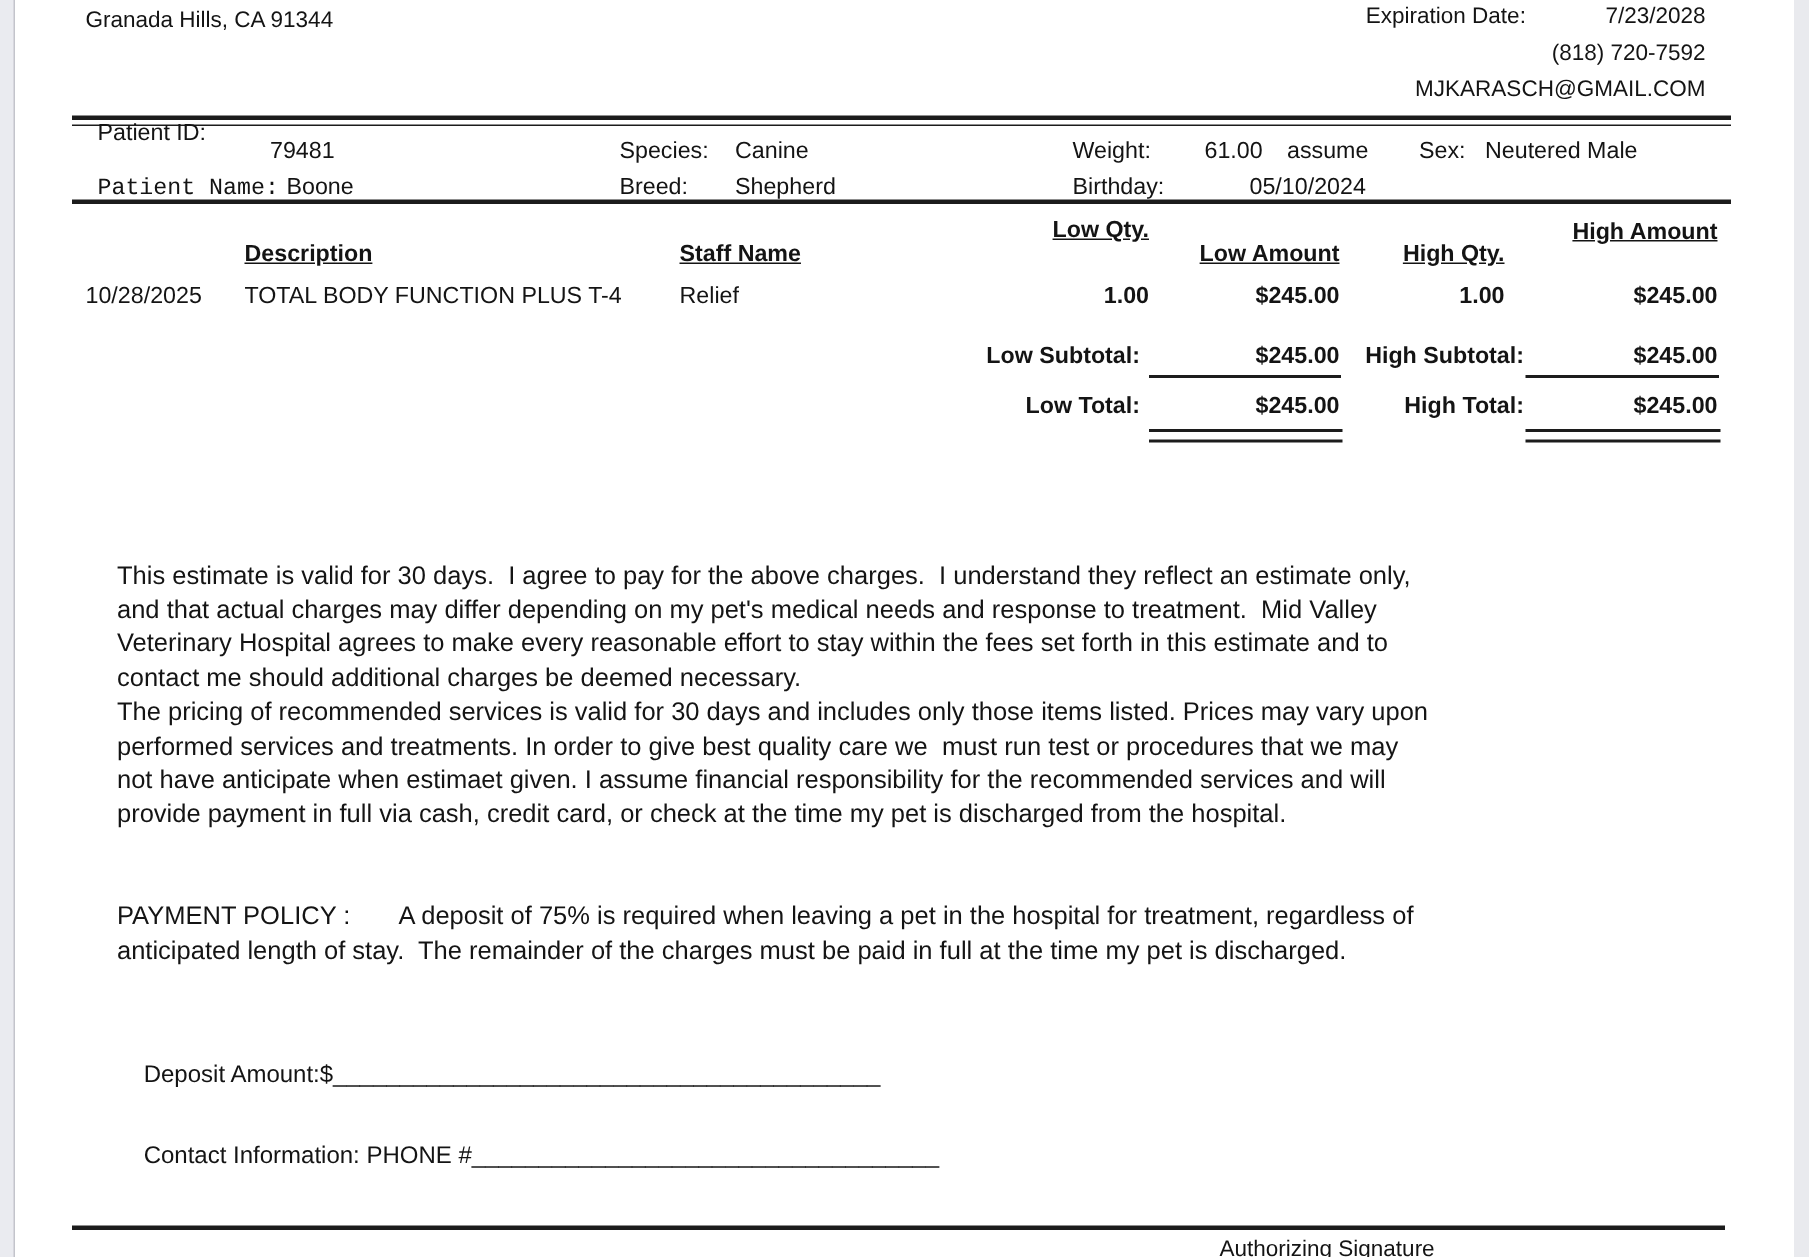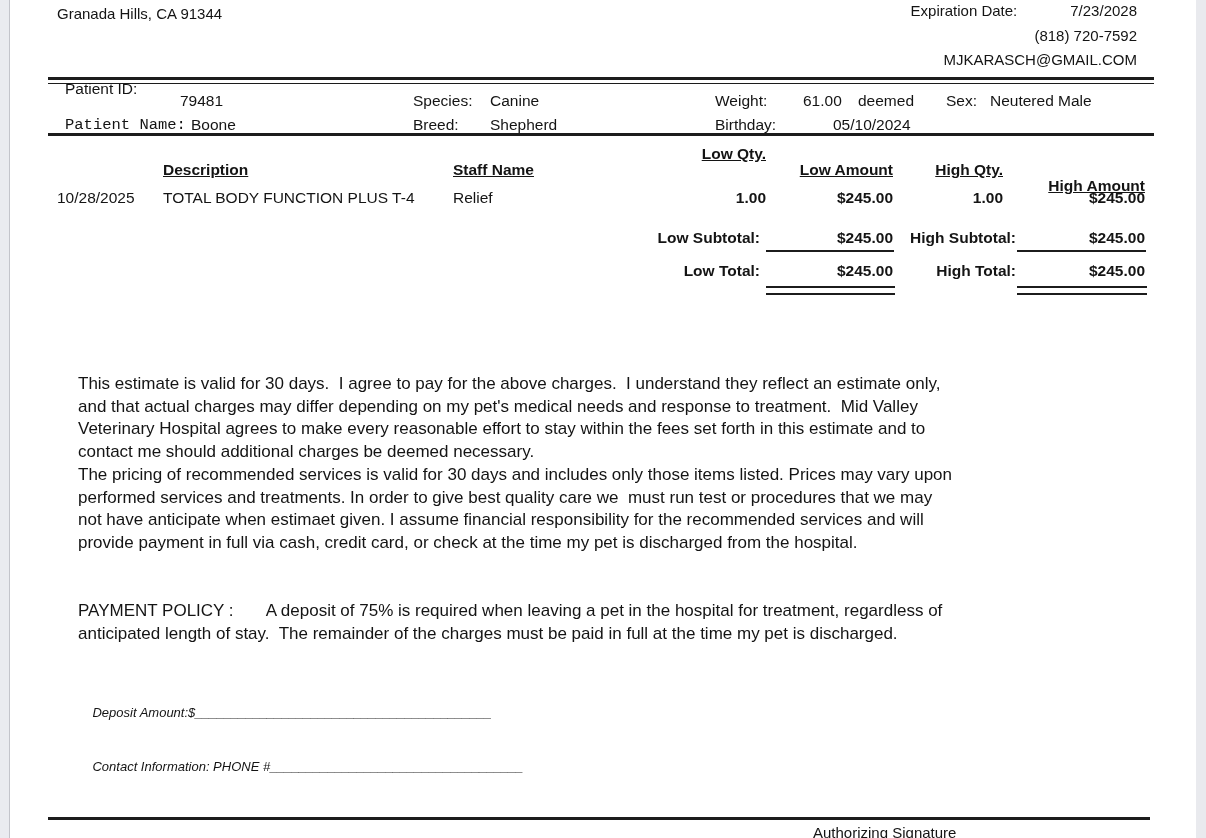--- a/index.html
+++ b/index.html
@@ -8,21 +8,21 @@
     overflow: hidden;
     background: #ffffff;
     font-family: "Liberation Sans", "DejaVu Sans", sans-serif;
     color: #141414;
   }
   .page { position: relative; width: 1206px; height: 602px; background: #fff; }
   .abs { position: absolute; white-space: pre; }
   .ra  { text-align: right; font-weight: bold; }
   .fs15  { font-size: 15px; }
   .fs155 { font-size: 15.5px; }
-  .fs17  { font-size: 13px; font-style: italic; }
+  .fs17  { font-size: 16px; }
   .b { font-weight: bold; }
   .colhead { font-weight: bold; text-decoration: underline; }
   .rule { position: absolute; background: #1c1c1c; }
   .dbl-rule { position: absolute; height: 5px; border-top: 2px solid #1c1c1c; border-bottom: 2px solid #1c1c1c; background: transparent; }
   .edge-left  { position: absolute; left: 0; top: 0; width: 9px; height: 838px; background: #eaebf0; border-right: 1.5px solid #c3c4cb; }
   .edge-right { position: absolute; left: 1196px; top: 0; width: 10px; height: 838px; background: #e9eaee; }
   .para { position: absolute; left: 78px; font-size: 17px; line-height: 22.7px; white-space: pre; }
   .hdr-right { position: absolute; right: 69px; text-align: right; font-size: 15px; white-space: pre; }
   .exp-flex { display: flex; gap: 53px; justify-content: flex-end; }
 </style>
@@ -46,37 +46,37 @@
   <div class="rule" style="left:48px; top:77px;  width:1106px; height:2.5px;"></div>
   <div class="rule" style="left:48px; top:82.5px; width:1106px; height:1.5px;"></div>
   <div class="rule" style="left:48px; top:133px; width:1106px; height:2.5px;"></div>
 
   <div class="abs fs155" style="left:65px;  top:80px;">Patient ID:</div>
   <div class="abs fs155" style="left:180px; top:92px;">79481</div>
   <div class="abs fs155" style="left:413px; top:92px;">Species:</div>
   <div class="abs fs155" style="left:490px; top:92px;">Canine</div>
   <div class="abs fs155" style="left:715px; top:92px;">Weight:</div>
   <div class="abs fs155" style="left:803px; top:92px;">61.00</div>
-  <div class="abs fs155" style="left:858px; top:92px;">deemed</div>
+  <div class="abs fs155" style="left:858px; top:92px;">assume</div>
   <div class="abs fs155" style="left:946px; top:92px;">Sex:</div>
   <div class="abs fs155" style="left:990px; top:92px;">Neutered Male</div>
 
   <div class="abs fs155" style="left:65px;  top:116px;font-family:Liberation Mono, monospace;">Patient Name:</div>
   <div class="abs fs155" style="left:191px; top:116px;">Boone</div>
   <div class="abs fs155" style="left:413px; top:116px;">Breed:</div>
   <div class="abs fs155" style="left:490px; top:116px;">Shepherd</div>
   <div class="abs fs155" style="left:715px; top:116px;">Birthday:</div>
   <div class="abs fs155" style="left:833px; top:116px;">05/10/2024</div>
 
   <div class="abs fs155 colhead" style="left:163px; top:161px;">Description</div>
   <div class="abs fs155 colhead" style="left:453px; top:161px;">Staff Name</div>
   <div class="abs fs155 colhead ra" style="left:616px; top:145px; width:150px;">Low Qty.</div>
   <div class="abs fs155 colhead ra" style="left:743px; top:161px; width:150px;">Low Amount</div>
   <div class="abs fs155 colhead ra" style="left:853px; top:161px; width:150px;">High Qty.</div>
-  <div class="abs fs155 colhead ra" style="left:995px; top:177px; width:150px;text-decoration:underline;">High Amount</div>
+  <div class="abs fs155 colhead ra" style="left:995px; top:146px; width:150px;text-decoration:underline;">High Amount</div>
 
   <div>
     <div class="abs fs155" style="left:57px;  top:189px;">10/28/2025</div>
     <div class="abs fs155" style="left:163px; top:189px;">TOTAL BODY FUNCTION PLUS T-4</div>
     <div class="abs fs155" style="left:453px; top:189px;">Relief</div>
     <div class="abs fs155 ra" style="left:616px; top:189px; width:150px;">1.00</div>
     <div class="abs fs155 ra" style="left:743px; top:189px; width:150px;">$245.00</div>
     <div class="abs fs155 ra" style="left:853px; top:189px; width:150px;">1.00</div>
     <div class="abs fs155 ra" style="left:995px; top:189px; width:150px;">$245.00</div>
   </div>

